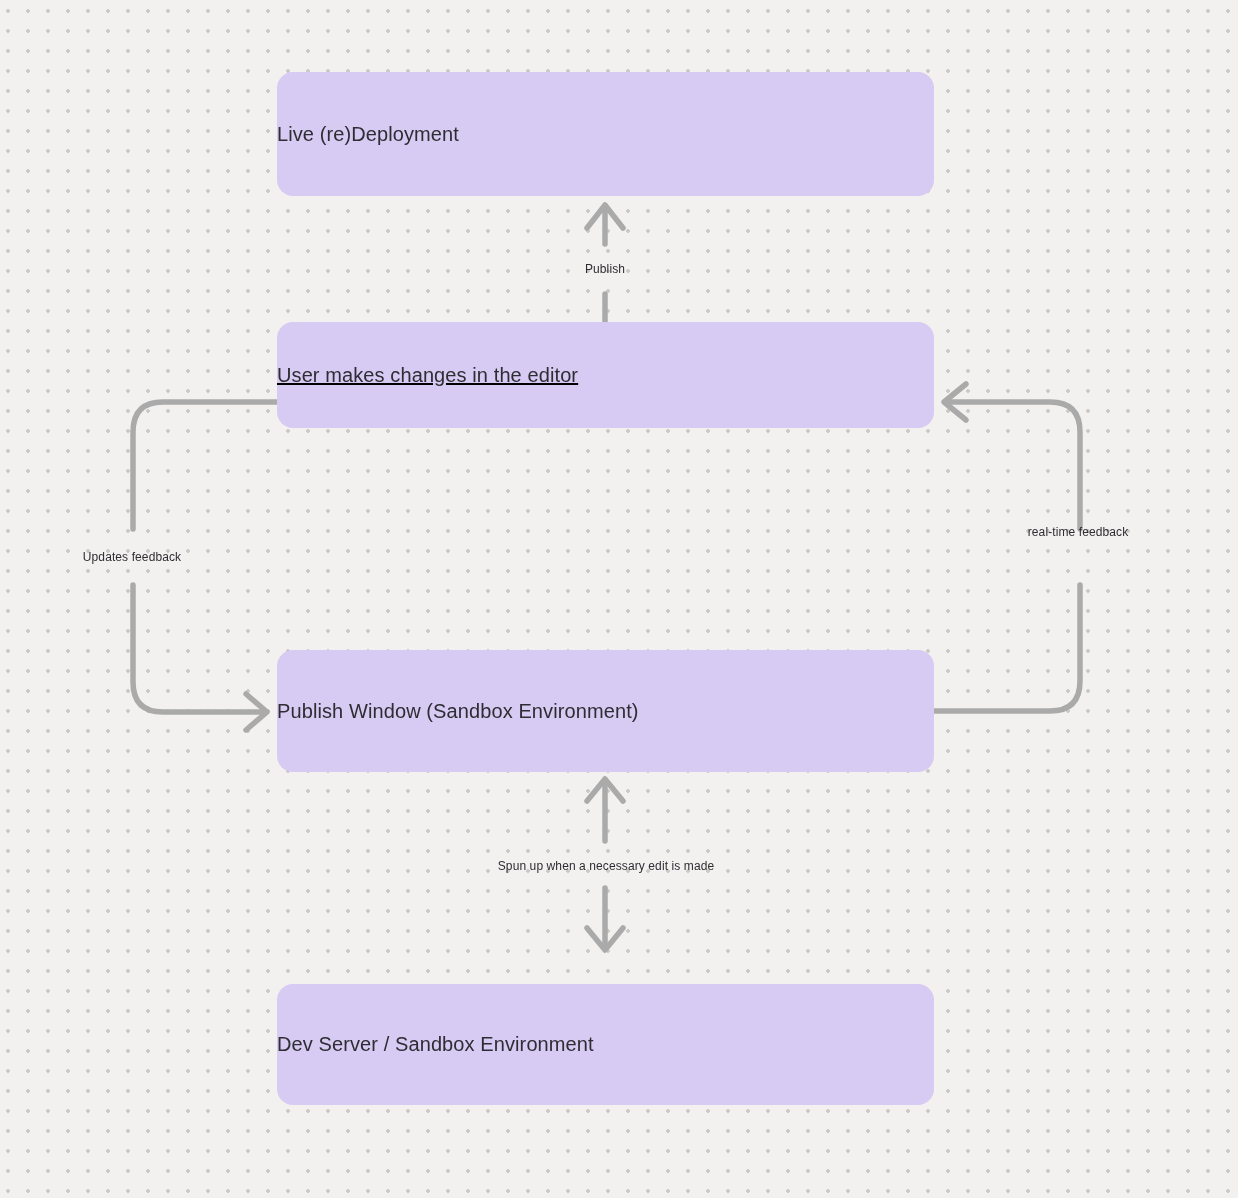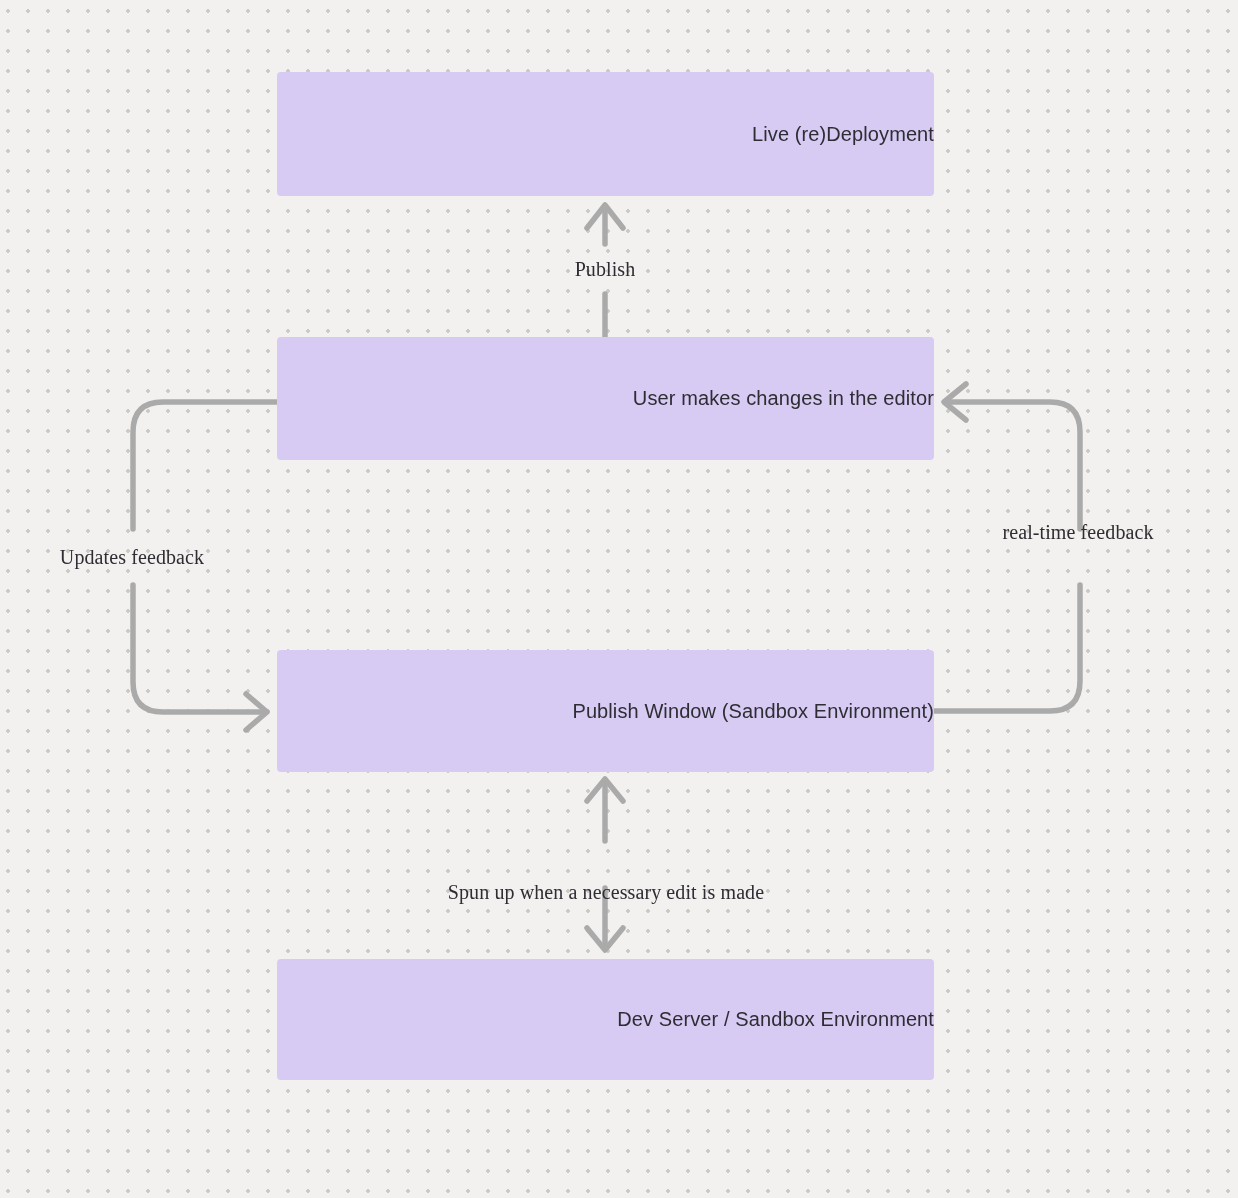--- a/index.html
+++ b/index.html
@@ -34,49 +34,48 @@
     stroke: var(--connector);
     stroke-width: 5.5;
     stroke-linecap: round;
     stroke-linejoin: round;
   }
   .node {
     position: absolute;
     left: 277px;
     width: 657px;
     background: var(--node-fill);
-    border-radius: 4px;
+    border-radius: 16px;
     display: flex;
     align-items: center;
-    justify-content: flex-end;
+    justify-content: flex-start;
     cursor: default;
   }
   .node-label {
     font-size: 20px;
     color: var(--text);
     letter-spacing: 0.1px;
     white-space: nowrap;
   }
   .node-live    { top: 72px;  height: 124px; }
-  .node-editor  { top: 337px; height: 123px; }
+  .node-editor  { top: 322px; height: 106px; text-decoration: underline; }
   .node-preview { top: 650px; height: 122px; }
-  .node-dev     { top: 959px; height: 121px; }
+  .node-dev     { top: 984px; height: 121px; }
   .edge-label {
     position: absolute;
     transform: translate(-50%, -50%);
-    font-size: 20px;
+    font-size: 12px;
     color: var(--text);
     letter-spacing: 0.1px;
     white-space: nowrap;
-    font-family: Liberation Serif, serif;
   }
   .label-publish  { left: 605px;  top: 269px; }
   .label-updates  { left: 132px;  top: 557px; }
   .label-feedback { left: 1078px; top: 532px; }
-  .label-spunup   { left: 606px;  top: 892px; }
+  .label-spunup   { left: 606px;  top: 866px; }
 </style>
 </head>
 <body>
 
 <div class="canvas">
 
   <svg class="connector-layer" viewBox="0 0 1238 1198" xmlns="http://www.w3.org/2000/svg">
 
     <g>
       <path class="connector-path" d="M605 294 L605 338"></path>

